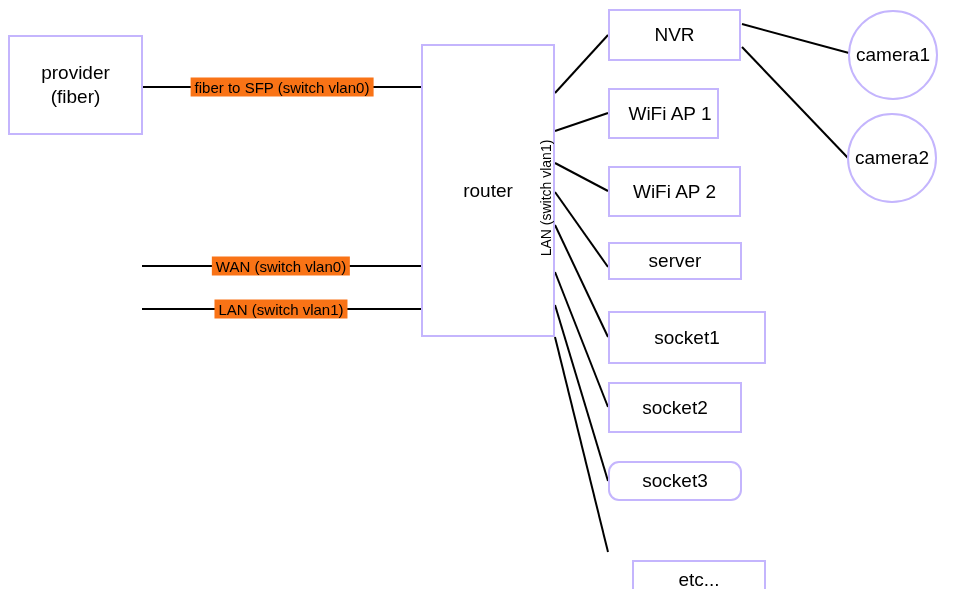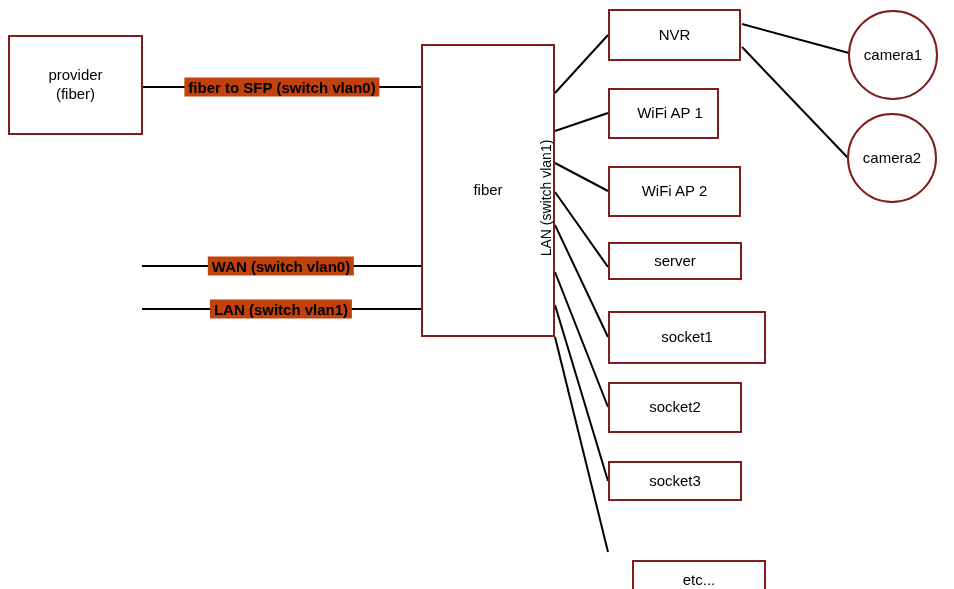--- a/index.html
+++ b/index.html
@@ -29,63 +29,62 @@
     width: 954px; height: 589px;
     z-index: 1;
   }
   svg.edges-layer line {
     stroke: #000000;
     stroke-width: 2;
   }
   .node {
     position: absolute;
     box-sizing: border-box;
-    border: 2px solid #7f1d1d;
+    border: 2px solid #c4b5fd;
     background: rgba(255,255,255,0.85);
     display: flex;
     align-items: center;
     justify-content: center;
     text-align: center;
-    font-size: 15px;
+    font-size: 19px;
     color: #000;
     z-index: 2;
   }
   .node .lbl { white-space: pre-line; line-height: 1.25; }
   .ellipse { border-radius: 50%; }
   .edge-label {
     position: absolute;
     transform: translate(-50%, -50%);
-    background: #c2410c;
+    background: #f97316;
     padding: 1px 4px;
     font-size: 15px;
     color: #000;
     white-space: nowrap;
     z-index: 3;
-    font-weight: bold;
   }
   .v-label {
     position: absolute;
     left: 546px; top: 198px;
     transform: translate(-50%, -50%) rotate(-90deg);
     font-size: 14px;
     color: #000;
     white-space: nowrap;
     z-index: 3;
   }
   
   #n-provider { left: 8px;   top: 35px;  width: 135px; height: 100px; }
   #n-router   { left: 8px;   top: 238px; width: 134px; height: 99px;  }
   #n-switch   { left: 421px; top: 44px;  width: 134px; height: 293px; }
   #n-nvr      { left: 608px; top: 9px;   width: 133px; height: 52px;  }
   #n-ap1      { left: 608px; top: 88px;  width: 111px; height: 51px; padding-left: 13px;  }
   #n-ap2      { left: 608px; top: 166px; width: 133px; height: 51px;  }
   #n-server   { left: 608px; top: 242px; width: 134px; height: 38px;  }
   #n-socket1  { left: 608px; top: 311px; width: 158px; height: 53px;  }
   #n-socket2  { left: 608px; top: 382px; width: 134px; height: 51px;  }
-  #n-socket3  { left: 608px; top: 461px; width: 134px; height: 40px;  }
+  #n-socket3  { left: 608px; top: 461px; width: 134px; height: 40px; border-radius: 11px;  }
   #n-etc      { left: 632px; top: 532px; width: 134px; height: 40px; margin-top: 28px;  }
   #n-camera1  { left: 848px; top: 10px;  width: 90px;  height: 90px;  }
   #n-camera2  { left: 847px; top: 113px; width: 90px;  height: 90px;  }
   
   #el-fiber { left: 282px; top: 87px;  }
   #el-wan   { left: 281px; top: 266px; }
   #el-lan   { left: 281px; top: 309px; }
 </style>
 </head>
 <body>
@@ -106,21 +105,21 @@
     <line x1="555" y1="337" x2="608" y2="552"></line>
     <line x1="742" y1="24" x2="849" y2="53"></line>
     <line x1="742" y1="47" x2="848" y2="158"></line>
   </svg>
 
   <div class="node" id="n-provider">
     <span class="lbl">provider
 (fiber)</span>
   </div>
   <div class="node" id="n-switch">
-    <span class="lbl">fiber</span>
+    <span class="lbl">router</span>
   </div>
   <div class="node" id="n-nvr">
     <span class="lbl">NVR</span>
   </div>
   <div class="node" id="n-ap1">
     <span class="lbl">WiFi AP 1</span>
   </div>
   <div class="node" id="n-ap2">
     <span class="lbl">WiFi AP 2</span>
   </div>

